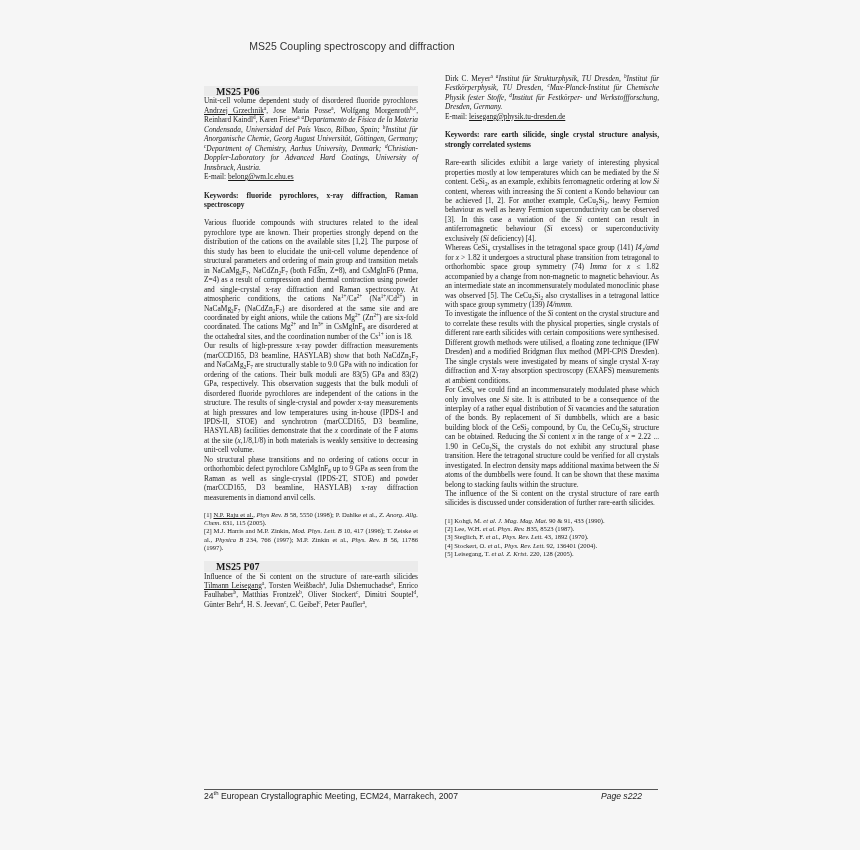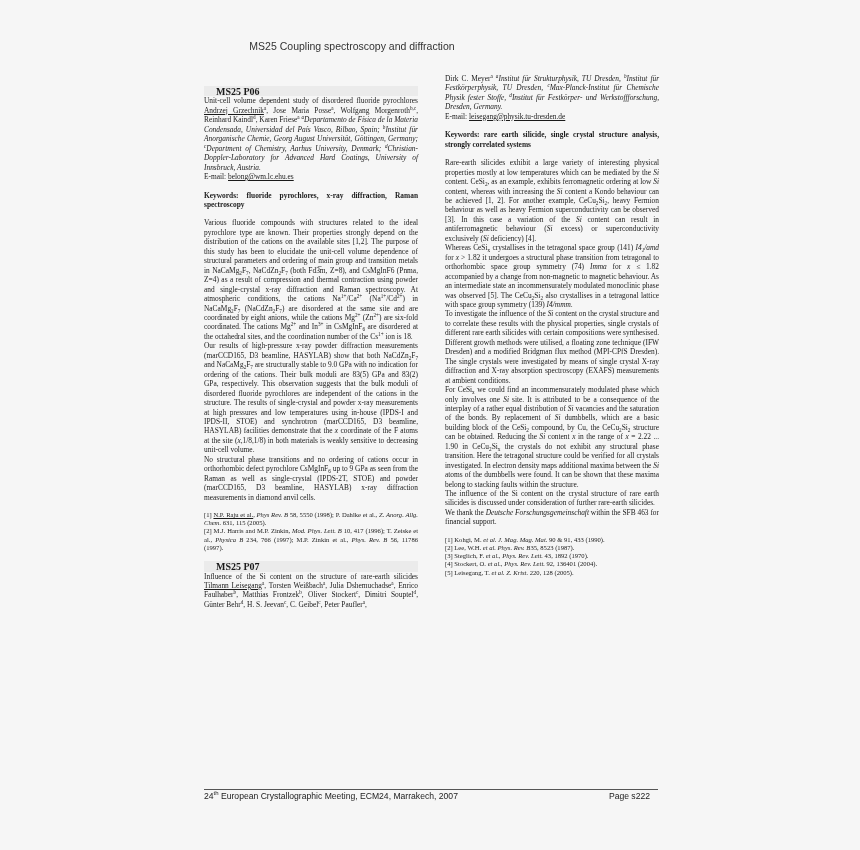--- a/index.html
+++ b/index.html
@@ -16,21 +16,21 @@
   .aff { font-style:italic; }
   .email { text-decoration:underline; }
   p { margin:0; }
   .block { margin:0; }
   .gap { height:9px; }
   .kw { font-weight:bold; }
   .refs { font-size:6.6px; line-height:8.2px; }
   i { font-style:italic; }
   .footer-rule { position:absolute; left:204px; top:789px; width:454px; height:0; border-top:1px solid #555; }
   .footer { position:absolute; left:204px; top:791px; width:454px; font-size:8.6px; line-height:10px; color:#222; }
-  .footer .right { position:absolute; right:8px; top:0; }
+  .footer .right { position:absolute; right:16px; top:0;font-style:italic; }
   sup, sub { font-size:70%; line-height:0; }
 </style>
 </head>
 <body>
 
 <div class="running-head sans">MS25 Coupling spectroscopy and diffraction</div>
 
 <div class="col col-left serif">
   <div class="abs-id">MS25 P06</div>
   <p class="block">
@@ -62,21 +62,20 @@
   <p>Dirk C. Meyer<sup>a</sup> <span class="aff"><sup>a</sup>Institut für Strukturphysik, TU Dresden, <sup>b</sup>Institut für Festkörperphysik, TU Dresden, <sup>c</sup>Max-Planck-Institut für Chemische Physik fester Stoffe, <sup>d</sup>Institut für Festkörper- und Werkstoffforschung, Dresden, Germany.</span></p>
   <p><span>E-mail: </span><span class="email">leisegang@physik.tu-dresden.de</span></p>
   <div class="gap"></div>
   <p class="kw">Keywords: rare earth silicide, single crystal structure analysis, strongly correlated systems</p>
   <div class="gap"></div>
   <p>Rare-earth silicides exhibit a large variety of interesting physical properties mostly at low temperatures which can be mediated by the <i>Si</i> content. CeSi<sub>2</sub>, as an example, exhibits ferromagnetic ordering at low <i>Si</i> content, whereas with increasing the <i>Si</i> content a Kondo behaviour can be achieved [1, 2]. For another example, CeCu<sub>2</sub>Si<sub>2</sub>, heavy Fermion behaviour as well as heavy Fermion superconductivity can be observed [3]. In this case a variation of the <i>Si</i> content can result in antiferromagnetic behaviour (<i>Si</i> excess) or superconductivity exclusively (<i>Si</i> deficiency) [4].</p>
   <p>Whereas CeSi<sub>x</sub> crystallises in the tetragonal space group (141) <i>I4<sub>1</sub>/amd</i> for <i>x</i> &gt; 1.82 it undergoes a structural phase transition from tetragonal to orthorhombic space group symmetry (74) <i>Imma</i> for <i>x</i> ≤ 1.82 accompanied by a change from non-magnetic to magnetic behaviour. As an intermediate state an incommensurately modulated monoclinic phase was observed [5]. The CeCu<sub>2</sub>Si<sub>2</sub> also crystallises in a tetragonal lattice with space group symmetry (139) <i>I4/mmm</i>.</p>
   <p>To investigate the influence of the <i>Si</i> content on the crystal structure and to correlate these results with the physical properties, single crystals of different rare earth silicides with certain compositions were synthesised. Different growth methods were utilised, a floating zone technique (IFW Dresden) and a modified Bridgman flux method (MPI-CPfS Dresden). The single crystals were investigated by means of single crystal X-ray diffraction and X-ray absorption spectroscopy (EXAFS) measurements at ambient conditions.</p>
   <p>For CeSi<sub>x</sub> we could find an incommensurately modulated phase which only involves one <i>Si</i> site. It is attributed to be a consequence of the interplay of a rather equal distribution of <i>Si</i> vacancies and the saturation of the bonds. By replacement of <i>Si</i> dumbbells, which are a basic building block of the CeSi<sub>2</sub> compound, by Cu, the CeCu<sub>2</sub>Si<sub>2</sub> structure can be obtained. Reducing the <i>Si</i> content <i>x</i> in the range of <i>x</i> = 2.22 ... 1.90 in CeCu<sub>2</sub>Si<sub>x</sub> the crystals do not exhibit any structural phase transition. Here the tetragonal structure could be verified for all crystals investigated. In electron density maps additional maxima between the <i>Si</i> atoms of the dumbbells were found. It can be shown that these maxima belong to stacking faults within the structure.</p>
   <p>The influence of the Si content on the crystal structure of rare earth silicides is discussed under consideration of further rare-earth silicides.</p>
-  <p>We thank the <i>Deutsche Forschungsgemeinschaft</i> within the SFB 463 for financial support.</p>
   <div class="gap"></div>
   <div class="refs">
     <p>[1] Kohgi, M. <i>et al. J. Mag. Mag. Mat.</i> 90 &amp; 91, 433 (1990).</p>
     <p>[2] Lee, W.H. <i>et al. Phys. Rev. B</i>35, 8523 (1987).</p>
     <p>[3] Steglich, F. <i>et al., Phys. Rev. Lett.</i> 43, 1892 (1970).</p>
     <p>[4] Stockert, O. <i>et al., Phys. Rev. Lett.</i> 92, 136401 (2004).</p>
     <p>[5] Leisegang, T. <i>et al. Z. Krist.</i> 220, 128 (2005).</p>
   </div>
 </div>
 

